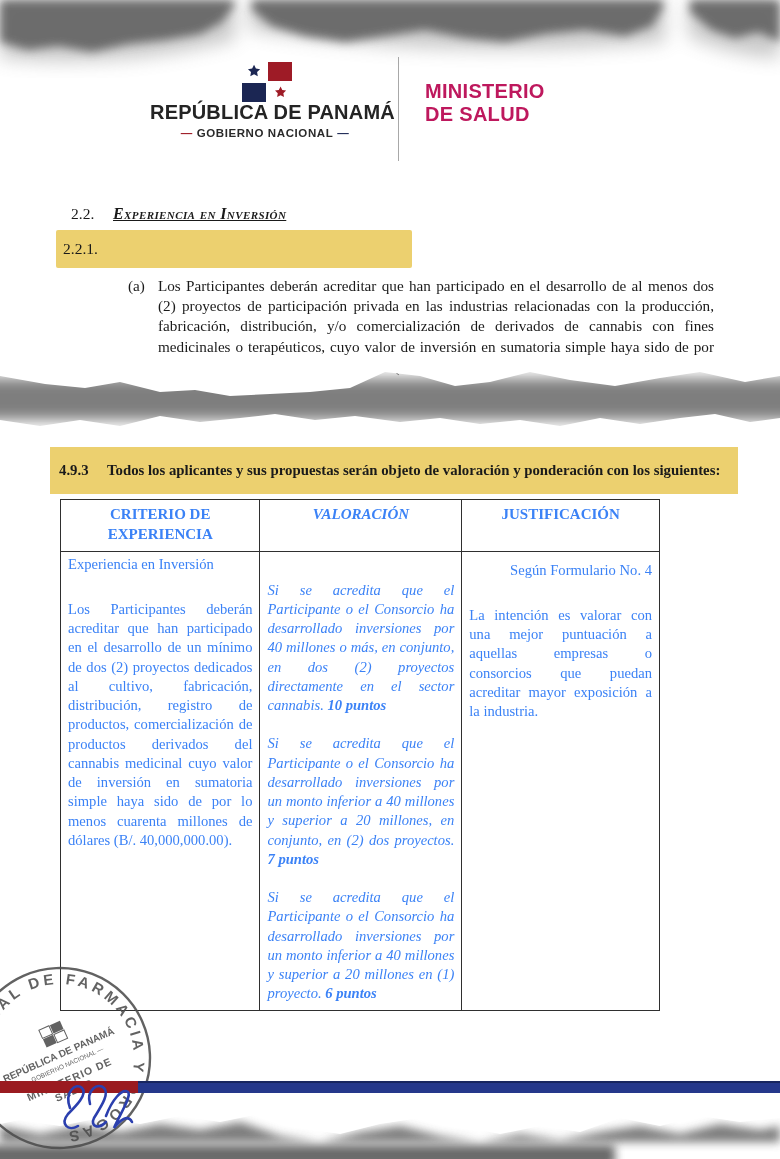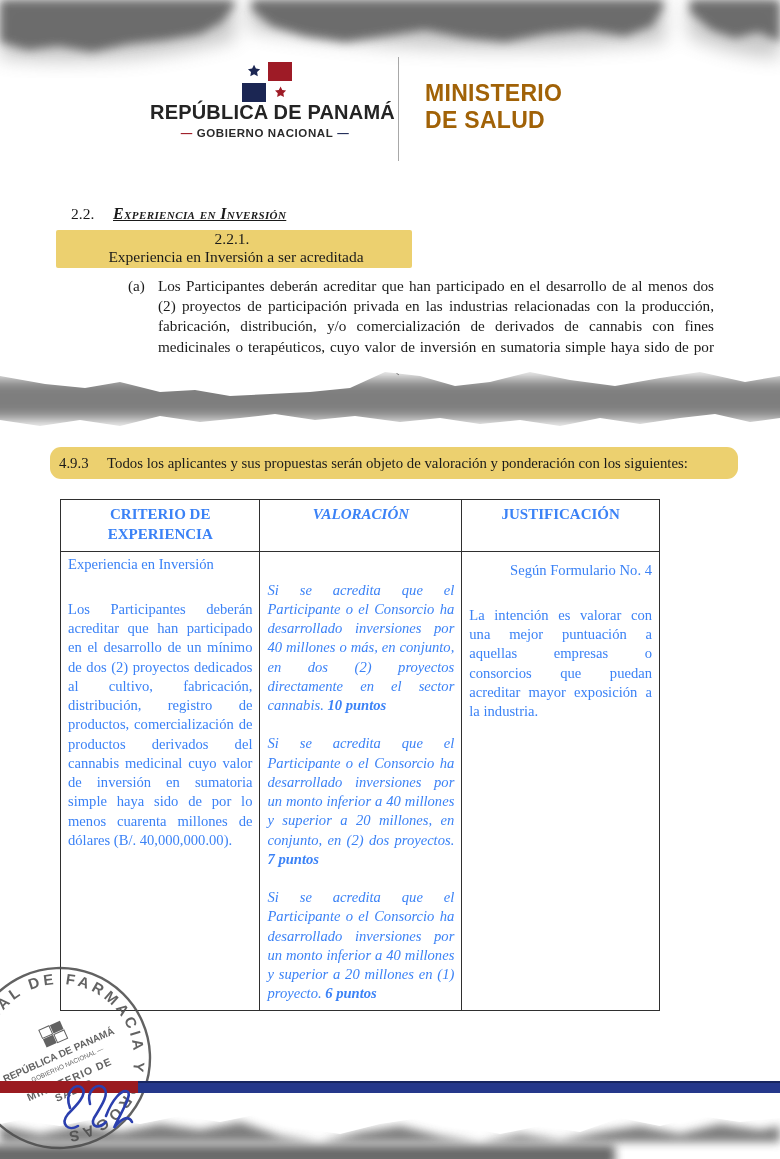--- a/index.html
+++ b/index.html
@@ -18,46 +18,46 @@
   .hdr-gob{
     position:absolute;left:150px;top:127px;width:230px;text-align:center;
     font-family:"Liberation Sans",sans-serif;font-weight:700;font-size:11.5px;
     color:#2a2a2a;letter-spacing:.6px;white-space:nowrap;
   }
   .dash-red{color:var(--flag-red);font-weight:700;}
   .dash-blue{color:var(--flag-blue);font-weight:700;}
   .hdr-divider{position:absolute;left:398px;top:57px;width:1px;height:104px;background:#a8a8a8;}
   .hdr-ministry{
     position:absolute;left:425px;top:80px;
-    font-family:"Liberation Sans",sans-serif;font-weight:700;font-size:23px;
-    line-height:1.17;color:#a16207;letter-spacing:.3px;
+    font-family:"Liberation Sans",sans-serif;font-weight:700;font-size:20px;
+    line-height:1.17;color:#be185d;letter-spacing:.3px;
   }
   
   .sec22{position:absolute;left:71px;top:205px;font-size:15.5px;}
   .sec22 .num{display:inline-block;width:42px;}
   .sec22 .ttl{
     font-style:italic;font-weight:700;font-variant:small-caps;
     text-decoration:underline;letter-spacing:.4px;font-size:16px;
   }
   .hl{background:var(--hl);}
   .sec221{
     position:absolute;left:56px;top:230px;width:356px;height:38px;
-    display:flex;align-items:center;font-size:15.5px;border-radius:2px;flex-direction:column;
+    display:flex;align-items:center;font-size:15.5px;border-radius:2px;
   }
   .sec221 .num{margin-left:7px;width:46px;}
   .sec221 .ttl{margin-left:4px;}
   .para-a{
     position:absolute;left:128px;top:276px;width:586px;
     font-size:15.2px;line-height:1.33;text-align:justify;
   }
   .para-a .lbl{position:absolute;left:0;top:0;}
   .para-a .txt{display:block;padding-left:30px;}
   .sec493{
-    position:absolute;left:50px;top:447px;width:688px;height:32px;
-    display:flex;align-items:center;font-size:14.8px;border-radius:11px;
+    position:absolute;left:50px;top:447px;width:688px;height:47px;
+    display:flex;align-items:center;font-size:14.8px;border-radius:0;font-weight:bold;
   }
   .sec493 .num{margin-left:9px;width:48px;}
   .sec493 .txt{white-space:nowrap;}
   
   .tbl{
     position:absolute;left:60px;top:499px;width:600px;
     border-collapse:collapse;font-size:14.6px;line-height:1.32;color:#3b82f6;
   }
   .tbl td,.tbl th{border:1.5px solid #2f2f2f;vertical-align:top;padding:3px 7px 6px 7px;}
   .tbl th{font-size:15px;text-align:center;font-weight:700;padding-top:5px;}
@@ -119,21 +119,20 @@
     <div>MINISTERIO</div>
     <div>DE SALUD</div>
   </div>
 
   <div class="sec22">
     <span class="num">2.2.</span><span class="ttl">Experiencia en Inversión</span>
   </div>
 
   <div class="sec221 hl">
     <span class="num">2.2.1.</span>
-    <span class="ttl">Experiencia en Inversión a ser acreditada</span>
   </div>
 
   <div class="para-a">
     <span class="lbl">(a)</span>
     <span class="txt">Los Participantes deberán acreditar que han participado en el desarrollo de al menos dos (2) proyectos de participación privada en las industrias relacionadas con la producción, fabricación, distribución, y/o comercialización de derivados de cannabis con fines medicinales o terapéuticos, cuyo valor de inversión en sumatoria simple haya sido de por lo menos cuarenta millones de dólares (B/. 40,000,000.00).</span>
   </div>
 
   <svg class="torn" style="top:360px;z-index:2;" width="780" height="86">
     <defs>
         <filter id="b7" x="-10%" y="-60%" width="120%" height="240%">

